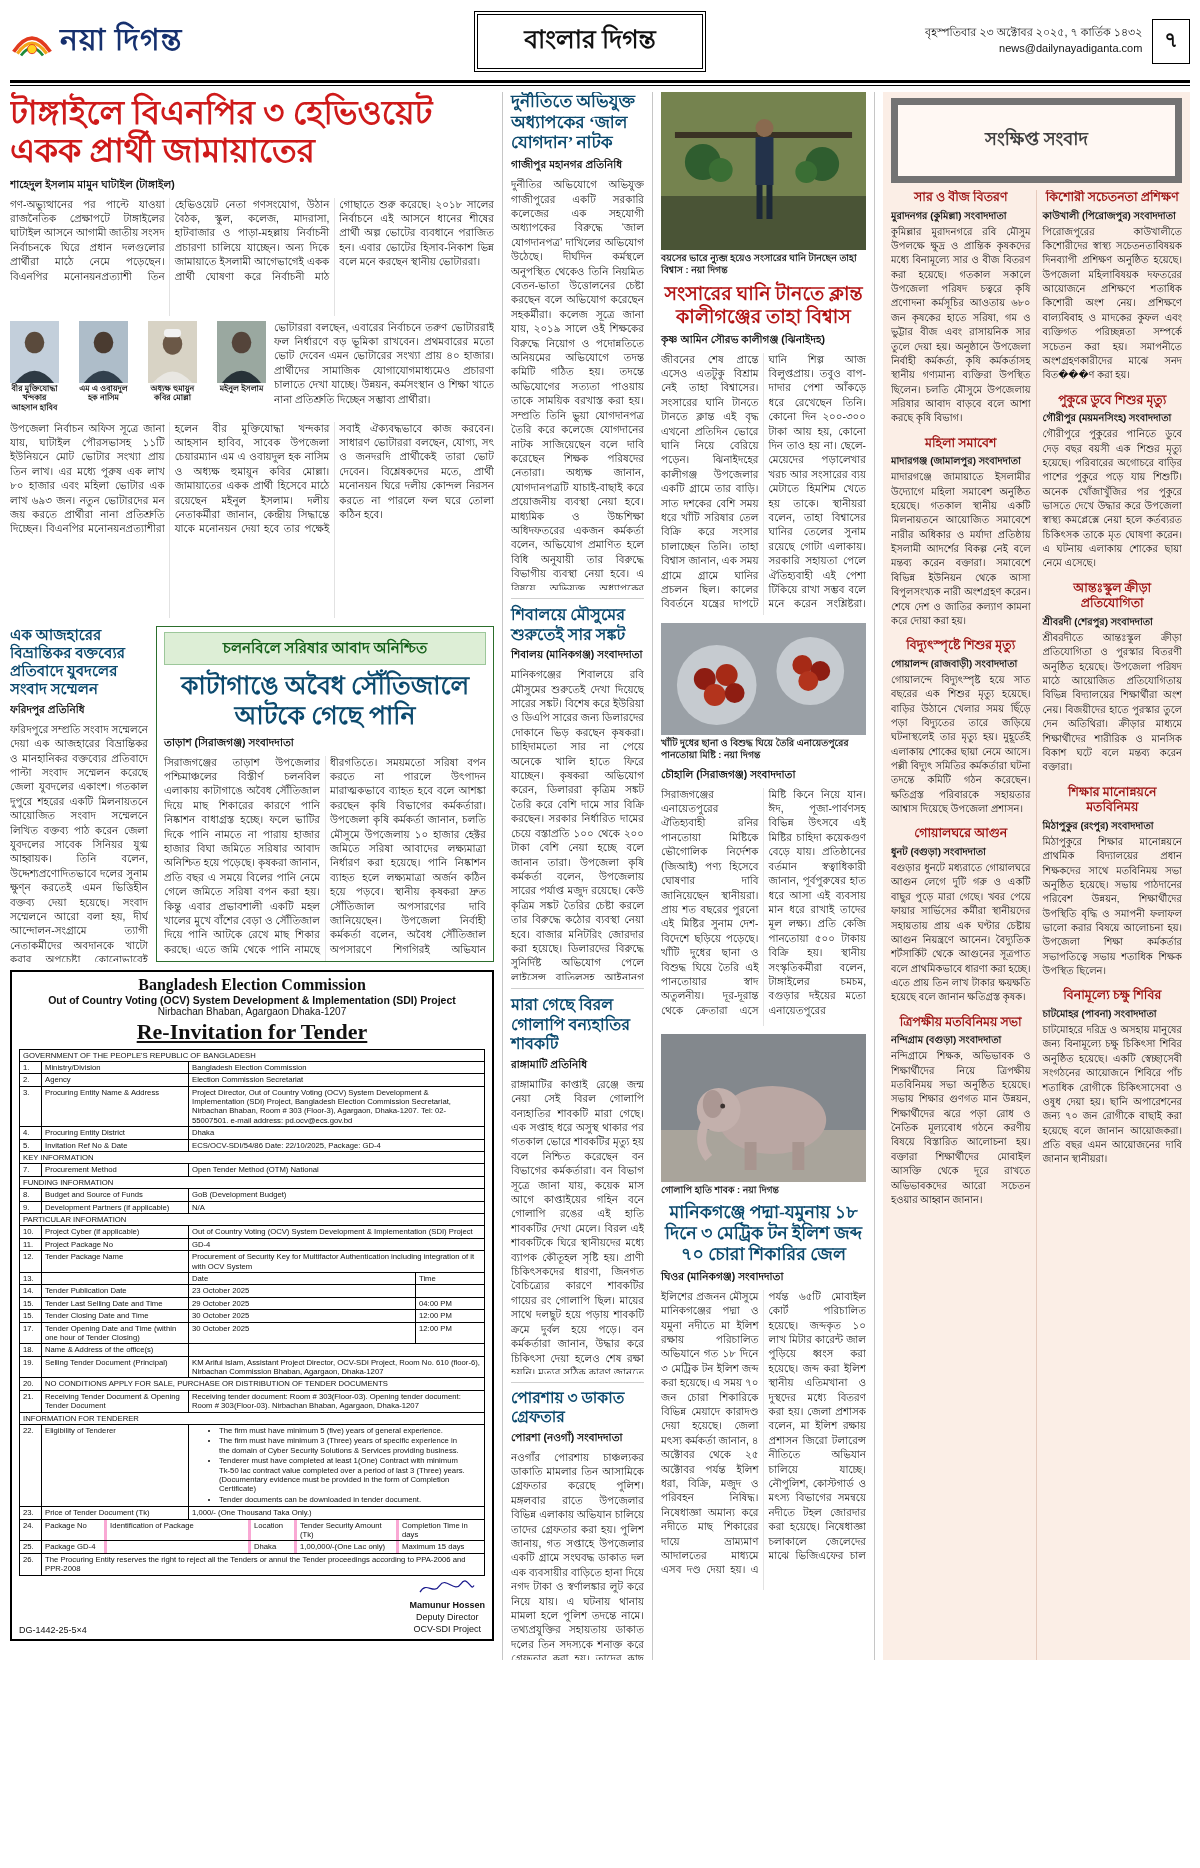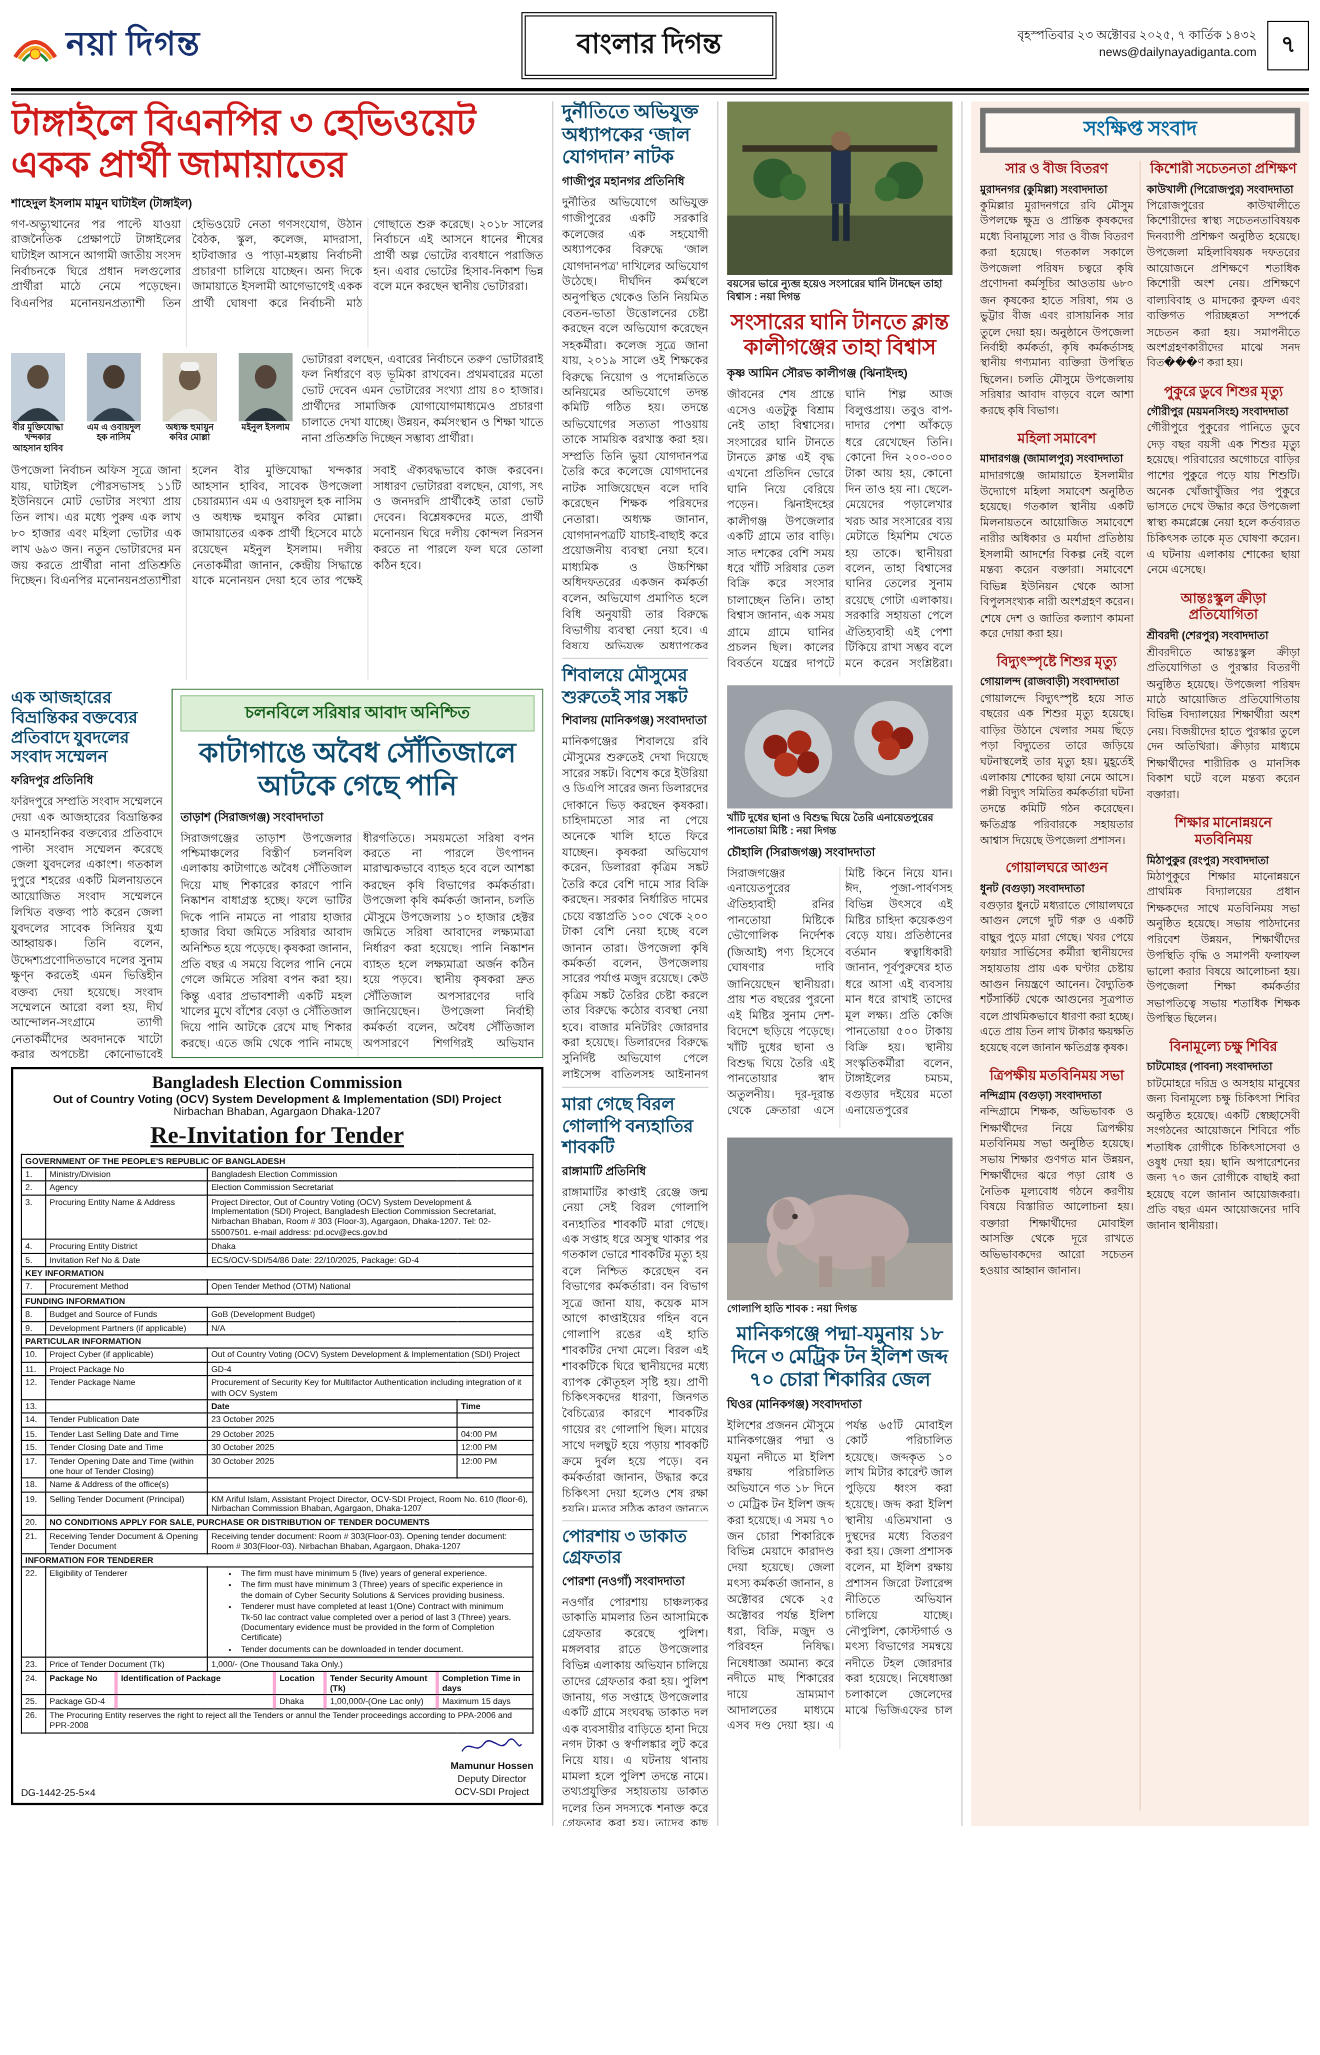--- a/index.html
+++ b/index.html
@@ -56,35 +56,35 @@
   .t-org{font-size:16px;font-weight:bold;text-align:center;font-family:"Liberation Serif",serif;}
   .t-proj{font-size:10.5px;font-weight:bold;text-align:center;}
   .t-addr{font-size:10px;text-align:center;}
   .t-title{font-size:22px;font-weight:bold;text-align:center;text-decoration:underline;
            font-family:"Liberation Serif",serif;margin:2px 0 4px;}
   table.tt{width:100%;border-collapse:collapse;font-size:7.7px;line-height:1.22;}
   .tt td{border:1px solid #000;padding:1px 3px;vertical-align:top;}
   .tt .no{width:15px;}
   .tt .lbl{width:140px;}
   .tt .timec{width:62px;}
-  .band{font-weight:bold;}
+  .band{font-weight:normal;}
   ul.elig{margin:0;padding-left:11px;}
   ul.elig li{margin:0 16px 1px;}
   .pkg-grid{display:grid;grid-template-columns:62px 1fr 46px 102px 88px;}
   .pkg-grid > div{padding:1px 3px;border-left:3px solid #f9a8d4;}
   .pkg-grid > div:first-child{border-left:none;}
   .p0{padding:0 !important;}
   .t-foot{display:flex;justify-content:space-between;align-items:flex-end;margin-top:3px;}
   .dg{font-size:9px;}
   .sig{text-align:center;font-size:9px;line-height:1.3;}
   .sig .nm{font-weight:bold;}
   
   .sidebar{background:#fbeee6;height:100%;box-sizing:border-box;padding:6px 8px;}
-  .sb-head{color:#0369a1;font-size:18px;font-weight:bold;text-align:center;border:5px solid #737373;
-           background:#fff8f3;padding:0 0;margin-bottom:7px;font-family:"Liberation Serif",serif;}
+  .sb-head{color:#404040;font-size:18px;font-weight:bold;text-align:center;border:7px solid #737373;
+           background:#fff8f3;padding:20px 0;margin-bottom:7px;font-family:"Liberation Serif",serif;}
   .sb-cols{column-count:2;column-gap:12px;column-rule:1px solid #e6cabc;height:1500px;overflow:hidden;}
   .sb-item{break-inside:avoid;margin-bottom:10px;}
   .sb-title{color:#9d1515;font-weight:bold;font-size:12.5px;text-align:center;margin-bottom:2px;
             font-family:"Liberation Serif",serif;line-height:1.25;}
   .sb-by{font-size:9.8px;font-weight:bold;}
   .sb-body{font-size:9.9px;line-height:1.45;text-align:justify;}
 </style>
 </head>
 <body>
 

